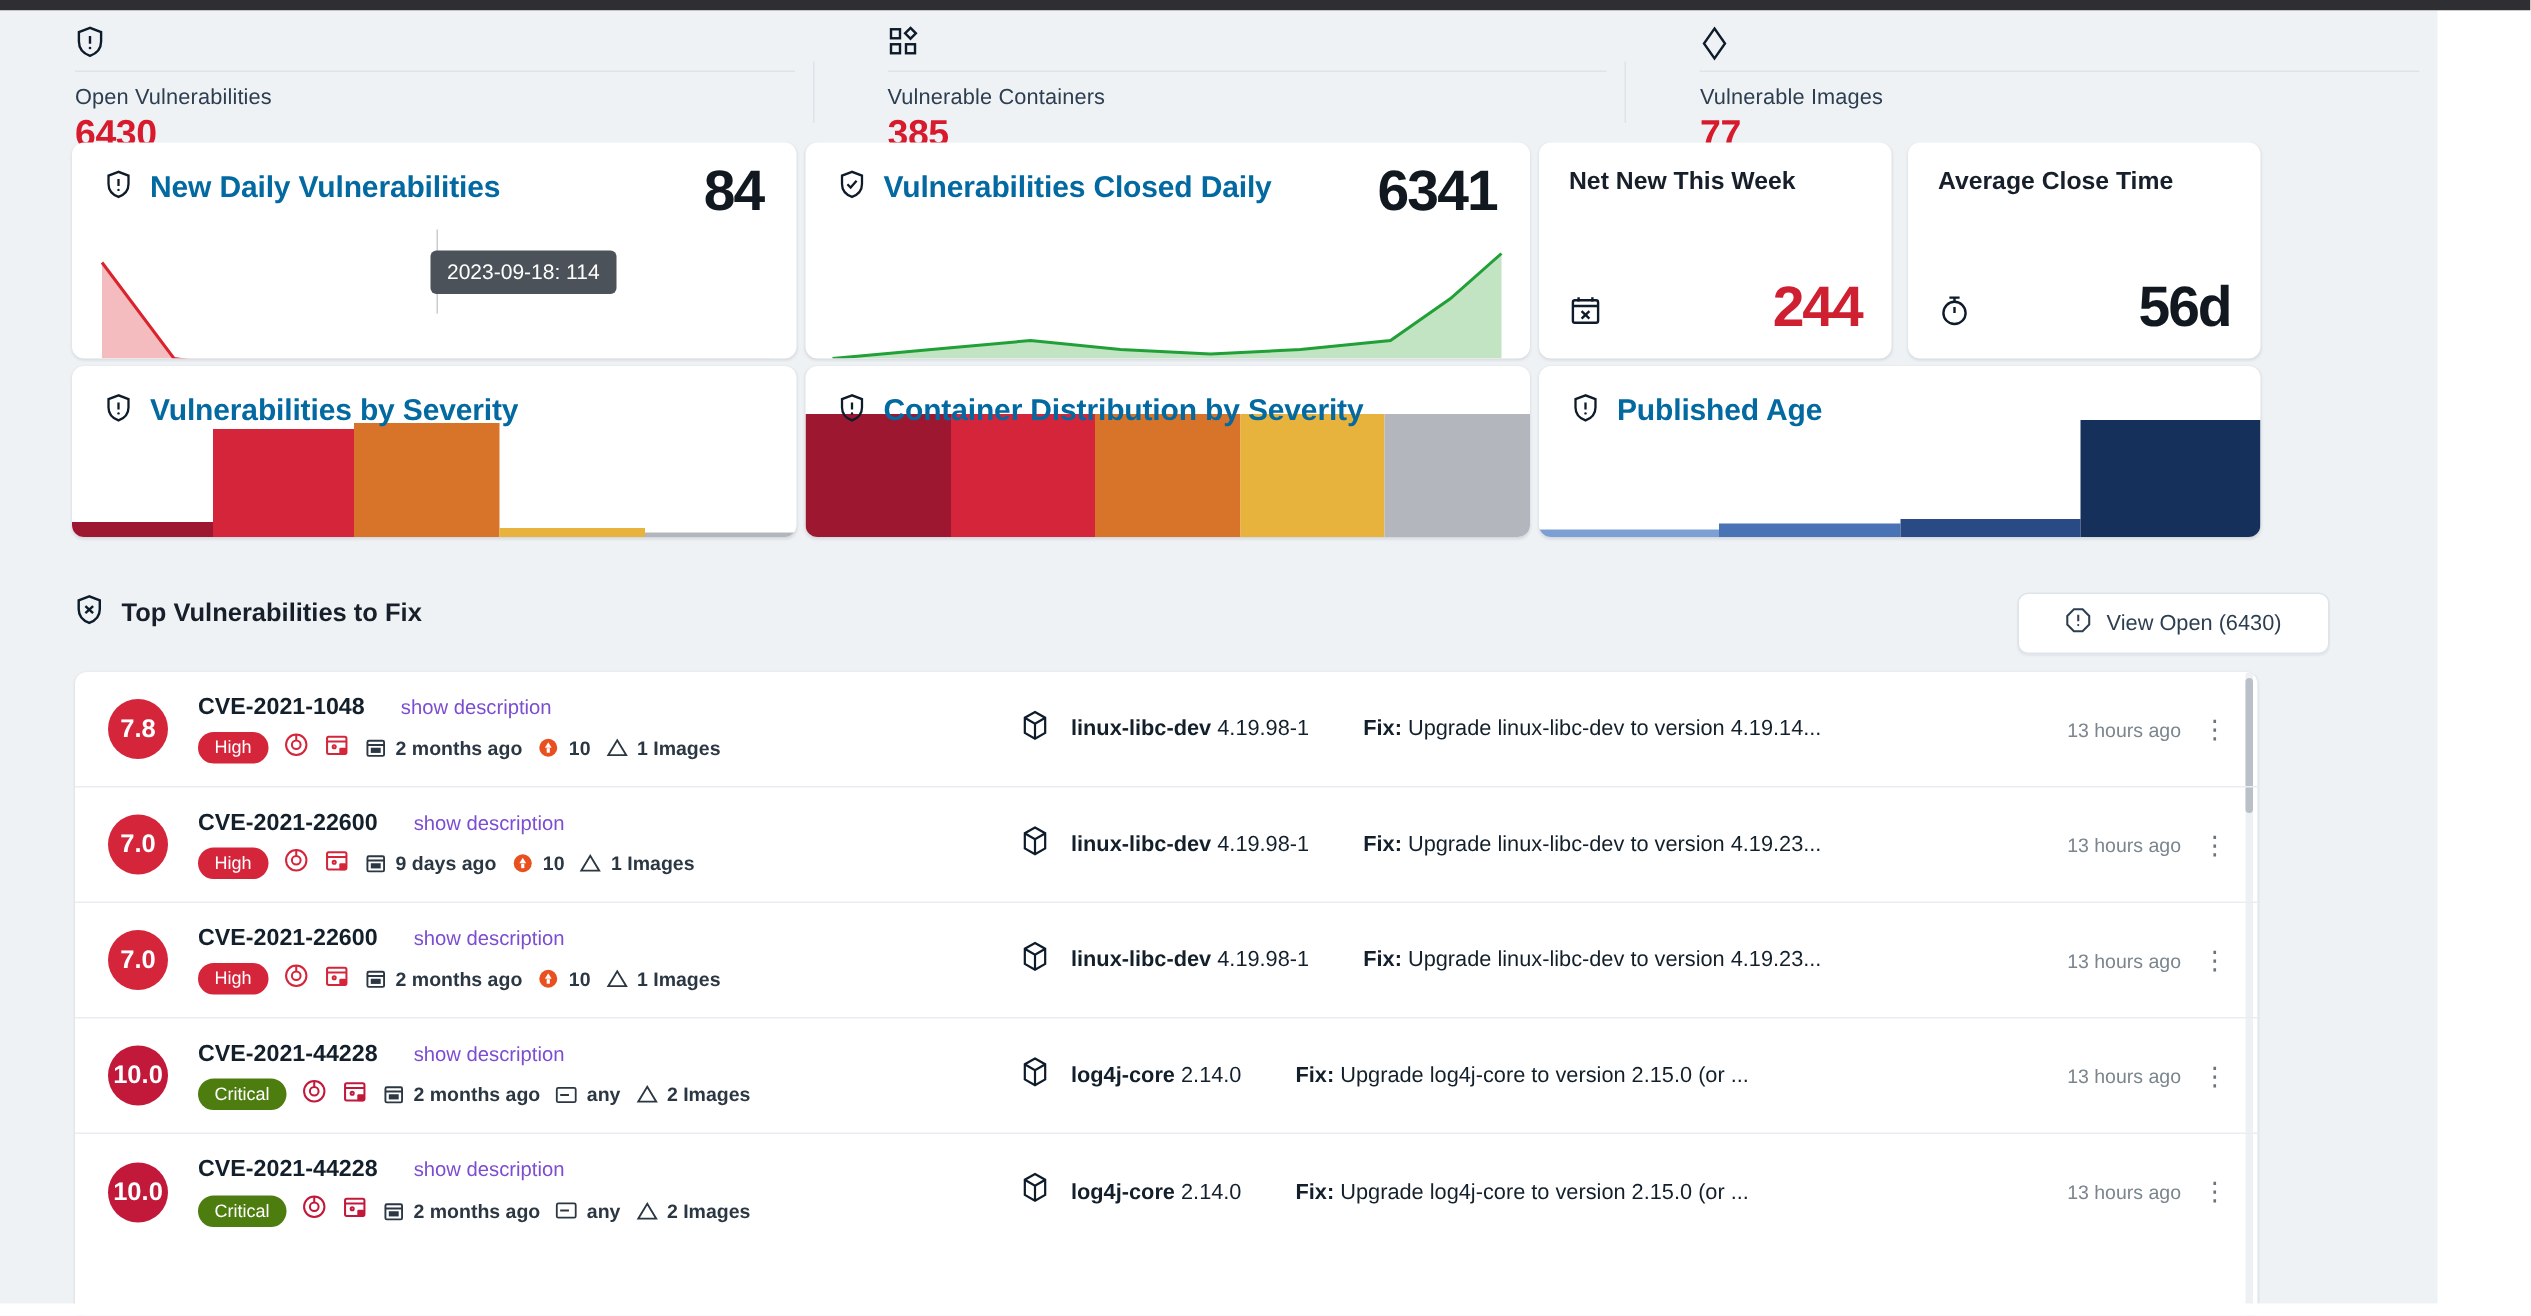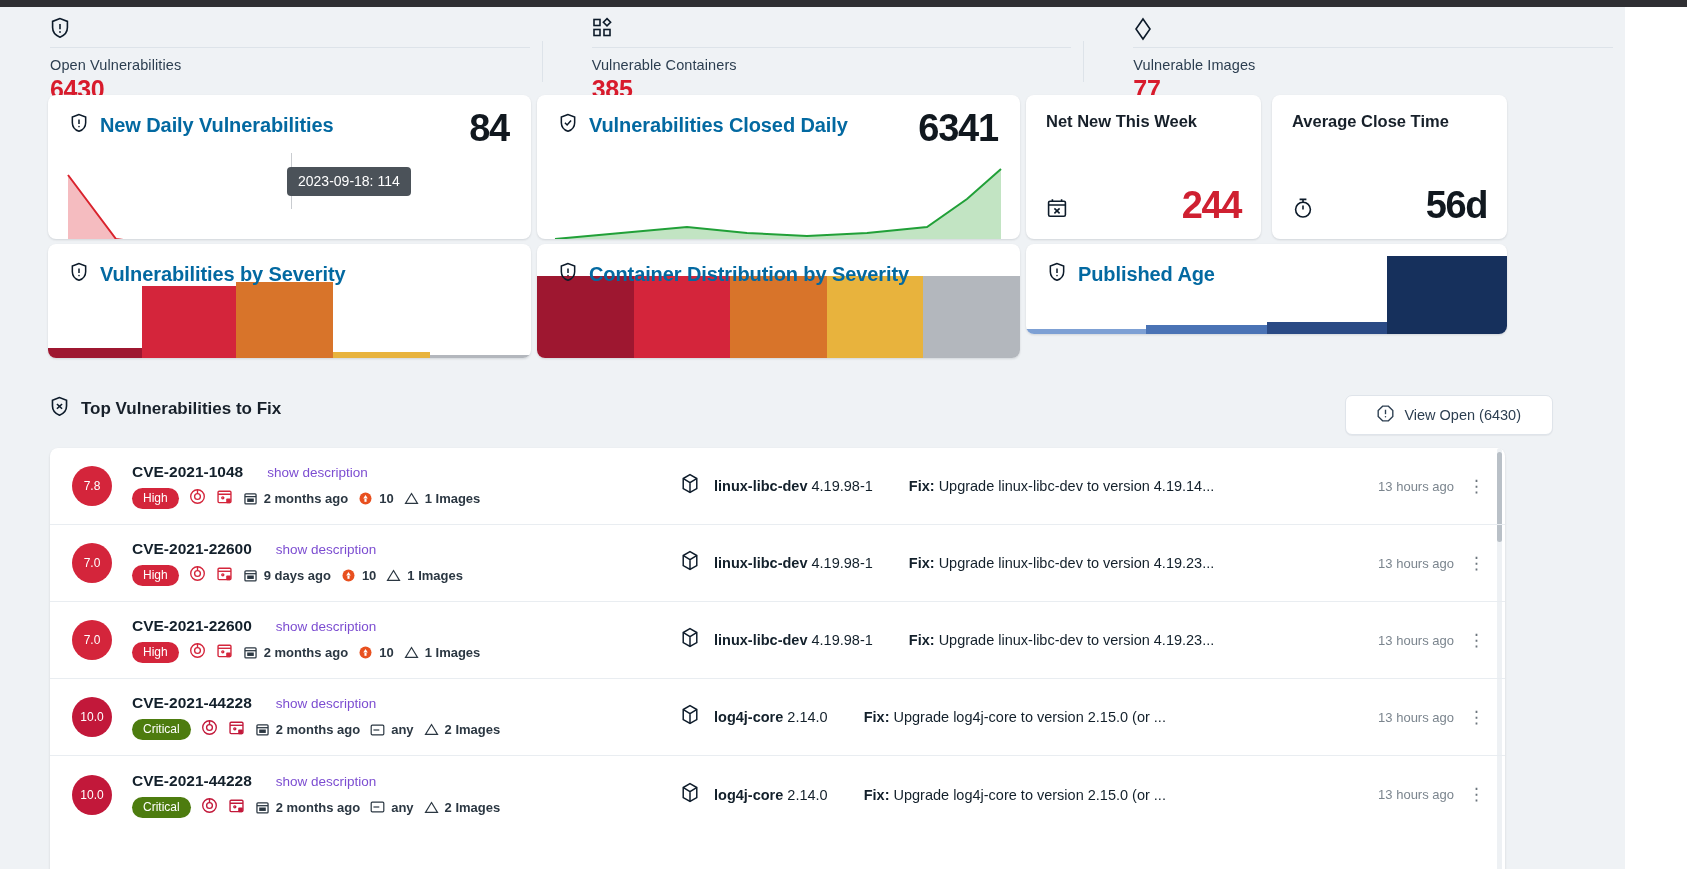--- a/index.html
+++ b/index.html
@@ -107,21 +107,21 @@
   }
   .vrow {
     position: relative; height: 77px; display: flex; align-items: center;
     border-bottom: 1px solid #e9edf1; padding: 0 20px 0 22px;
   }
   .vrow:last-child { border-bottom: none; }
 
   .score {
     width: 40px; height: 40px; border-radius: 50%; flex: 0 0 40px;
     display: flex; align-items: center; justify-content: center;
-    color: #fff; font-size: 12px; font-weight: 400;
+    color: #fff; font-size: 17px; font-weight: 700;
   }
   .score.high { background: #d4253b; }
   .score.critical { background: #c2183a; }
 
   .vmain { margin-left: 20px; width: 520px; }
   .vline1 { display: flex; align-items: baseline; gap: 24px; }
   .cve { font-size: 15.5px; font-weight: 700; color: #13202b; }
   .showdesc { font-size: 13.5px; color: #7c4dd1; cursor: pointer; }
   .vline2 { display: flex; align-items: center; gap: 10px; margin-top: 7px; }
 
@@ -317,21 +317,21 @@
     </div>
     <div class="stack" style="height:82px;">
       <div class="seg" style="width:20%; background:#9e1730;"></div>
       <div class="seg" style="width:20%; background:#d4253b;"></div>
       <div class="seg" style="width:20%; background:#d8742a;"></div>
       <div class="seg" style="width:20%; background:#e8b33d;"></div>
       <div class="seg" style="width:20%; background:#b3b7bd;"></div>
     </div>
   </div>
 
-  <div class="card" style="left:1026px; top:237px; width:481px; height:90px;">
+  <div class="card" style="left:1026px; top:237px; width:481px; height:114px;">
     <div class="card-head">
       <span>
         <svg width="18" height="20" viewBox="0 0 20 22" fill="none" stroke="#0d1b2a" stroke-width="1.7">
           <path d="M10 1.6 2.6 4.4v6.2c0 4.7 3.1 8 7.4 9.6 4.3-1.6 7.4-4.9 7.4-9.6V4.4z"></path>
           <line x1="10" y1="7" x2="10" y2="12.2"></line>
             <circle cx="10" cy="15" r="0.9" fill="#0d1b2a" stroke="none"></circle>
         </svg>
       </span>
       <span class="ttl">Published Age</span>
     </div>

